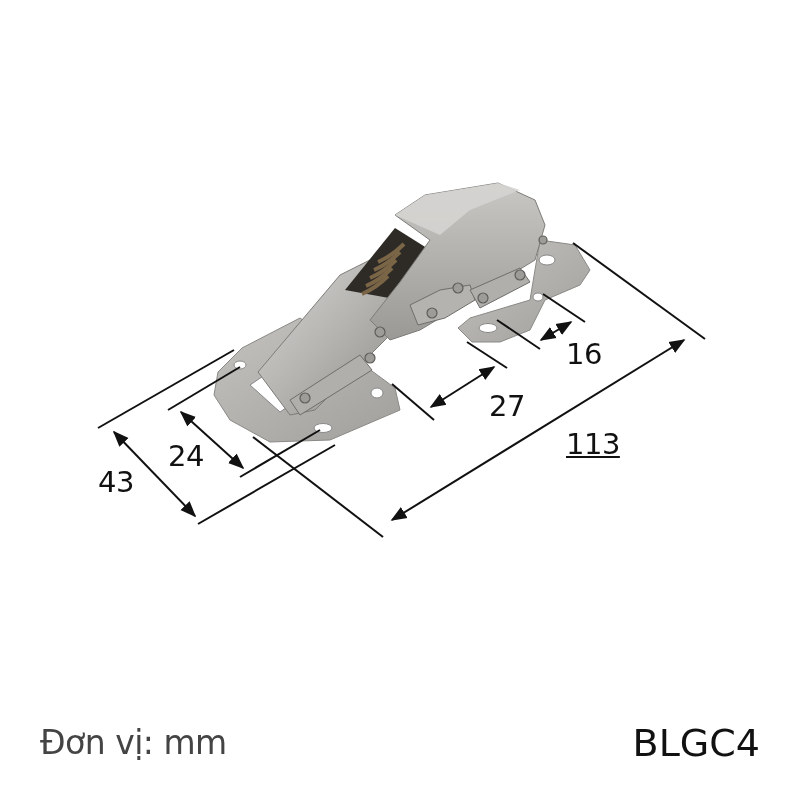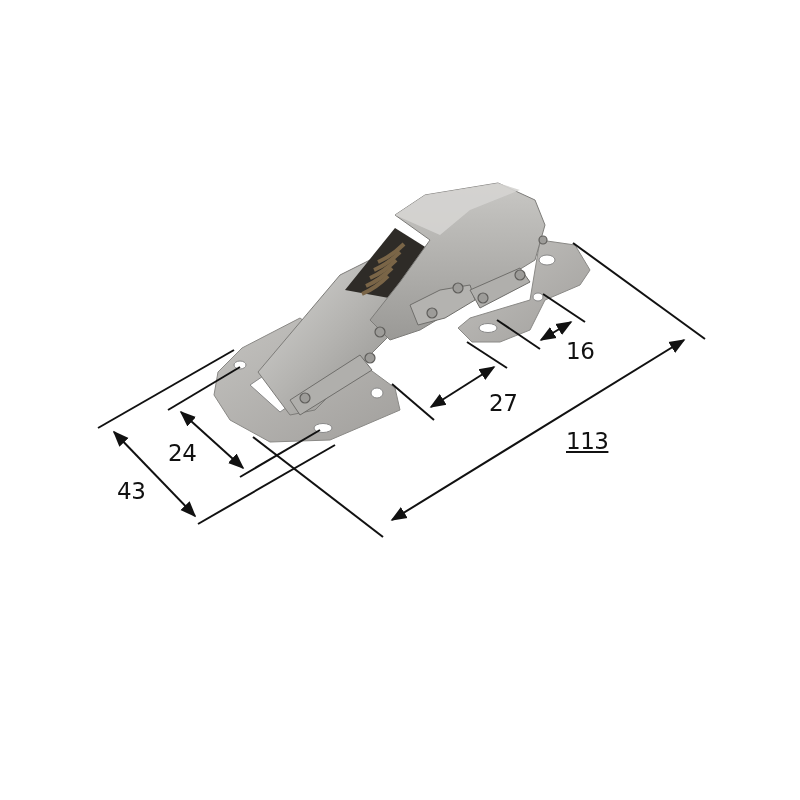--- a/index.html
+++ b/index.html
@@ -1,18 +1,18 @@
 <!DOCTYPE html>
 <html><head>
 <meta charset="utf-8">
 <style>
   html, body { margin: 0; padding: 0; background: #ffffff; }
   body { width: 800px; height: 800px; position: relative; overflow: hidden; font-family: "DejaVu Sans", sans-serif; }
   #canvas { position: absolute; left: 0; top: 0; width: 800px; height: 800px; }
-  .dim-label { position: absolute; font-family: "DejaVu Sans", sans-serif; font-size: 23px; color: #111111; line-height: 1; letter-spacing: -0.5px; }
+  .dim-label { position: absolute; font-family: "DejaVu Sans", sans-serif; font-size: 29px; color: #111111; line-height: 1; letter-spacing: -0.5px; }
   .footer-unit { position: absolute; left: 40px; top: 726px; font-family: "DejaVu Sans", sans-serif; font-size: 33px; color: #444444; line-height: 1; letter-spacing: -0.5px; }
   .footer-code { position: absolute; right: 40px; top: 724px; font-family: "DejaVu Sans", sans-serif; font-size: 38px; color: #111111; line-height: 1; letter-spacing: 0px; }
 </style>
 </head>
 <body>
 
 <div id="canvas">
   <svg width="800" height="800" viewBox="0 0 800 800" xmlns="http://www.w3.org/2000/svg">
     <defs>
       <linearGradient id="metalG" x1="0" y1="0" x2="1" y2="1">
@@ -97,19 +97,21 @@
       <line x1="431" y1="407" x2="494" y2="367" marker-start="url(#arrow)" marker-end="url(#arrow)"></line>
 
       <line x1="497" y1="320" x2="540" y2="349"></line>
       <line x1="543" y1="294" x2="585" y2="322"></line>
       <line x1="541" y1="340" x2="571" y2="322" marker-start="url(#arrow)" marker-end="url(#arrow)"></line>
     </g>
   </svg>
 
   
   <div class="dim-label" style="left:566px; top:430px;text-decoration:underline;">113</div>
-  <div class="dim-label" style="left:98px; top:480px;margin-left:19px;">43</div>
+  <div class="dim-label" style="left:98px; top:468px;">43</div>
   <div class="dim-label" style="left:168px; top:442px;">24</div>
   <div class="dim-label" style="left:473px; top:392px;margin-left:16px;">27</div>
   <div class="dim-label" style="left:566px; top:340px;">16</div>
 
   
+  <div class="footer-unit">Đơn vị: mm</div>
+  <div class="footer-code">BLGC4</div>
 </div>
 
 </body></html>

